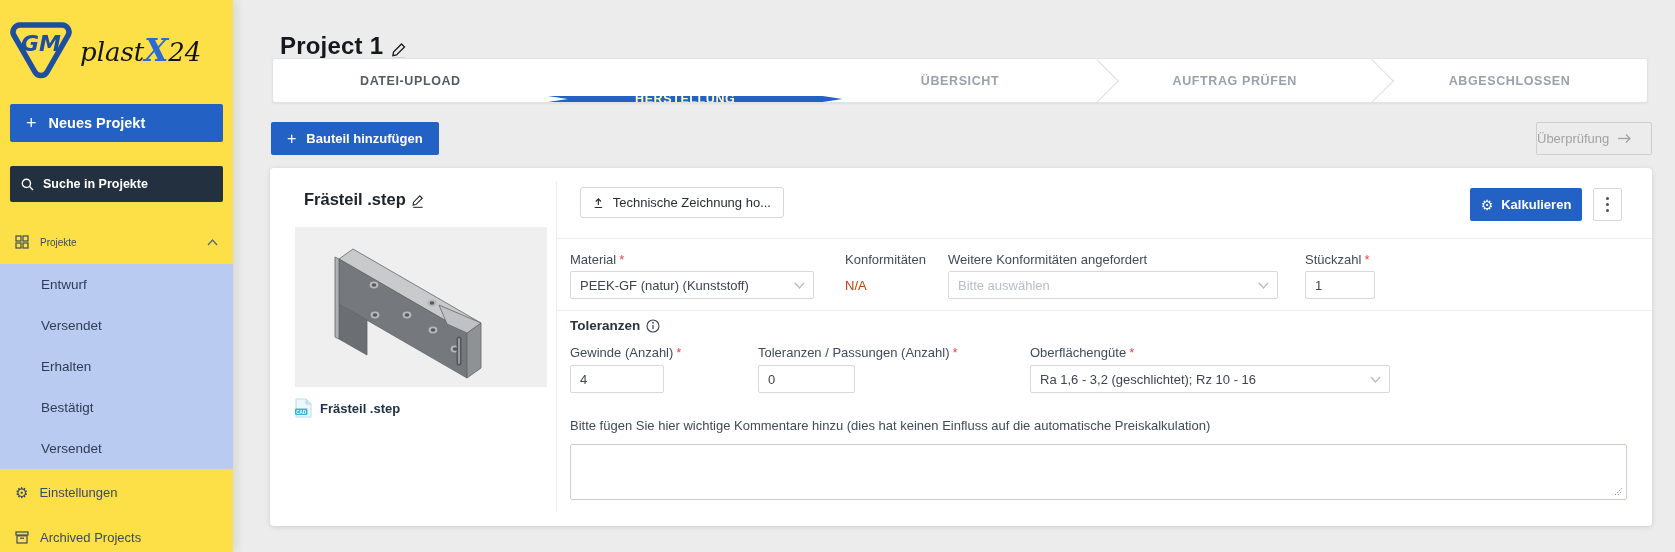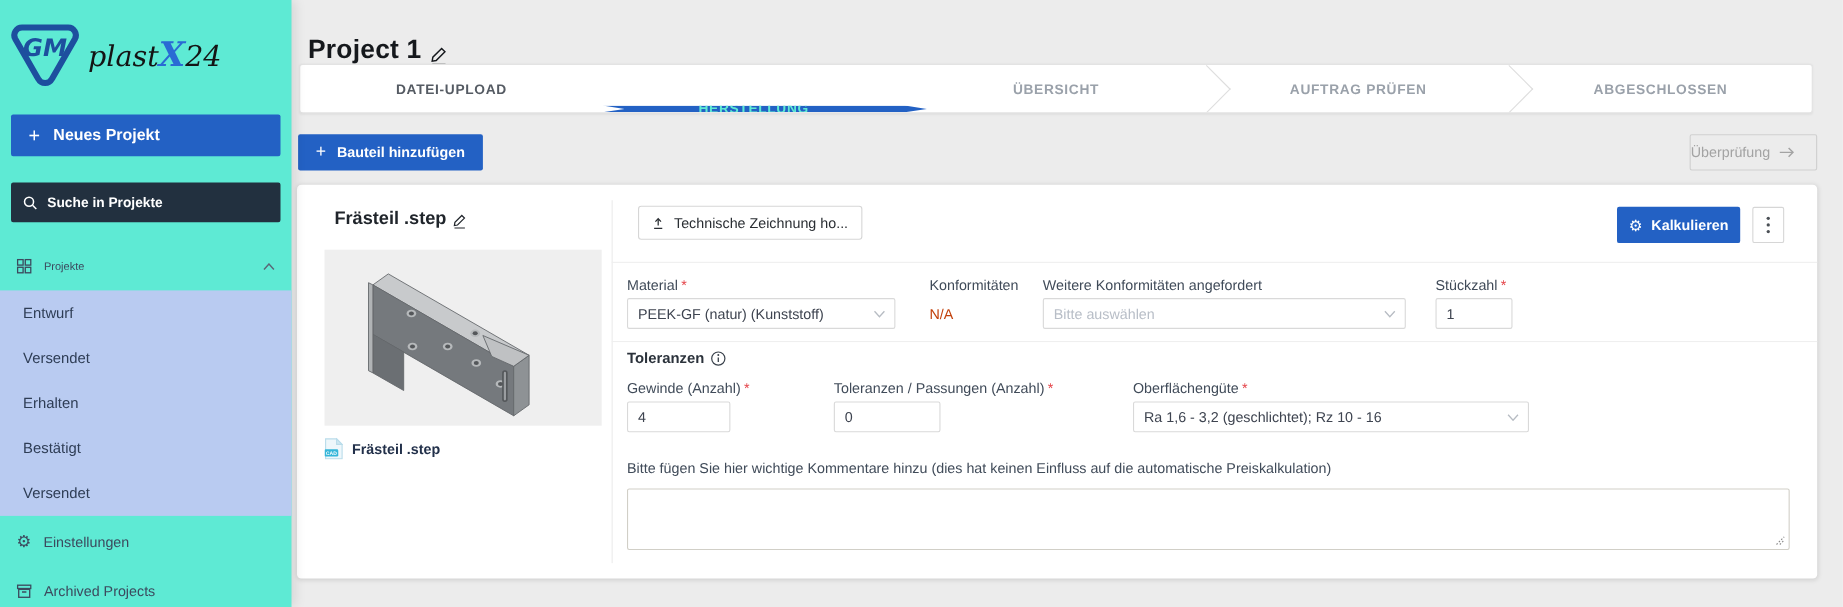--- a/index.html
+++ b/index.html
@@ -1,54 +1,54 @@
 <!DOCTYPE html>
 <html lang="de"><head>
 <meta charset="utf-8">
 <style>
   * { margin:0; padding:0; box-sizing:border-box; }
   html,body { background:#e9e9e9; }
   .app{ position:relative; width:1675px; height:552px; background:#ececec;
         font-family:"Liberation Sans", sans-serif; overflow:hidden; }
 
   
-  .sidebar{ position:absolute; left:0; top:0; width:265px; height:100%;
-            background:#5eead4; box-shadow:3px 0 10px rgba(0,0,0,.10); z-index:5; }
+  .sidebar{ position:absolute; left:0; top:0; width:233px; height:100%;
+            background:#fde047; box-shadow:3px 0 10px rgba(0,0,0,.10); z-index:5; }
   .logo-row{ display:flex; align-items:center; gap:6px; padding:12px 8px 8px 8px; height:96px; }
   .wordmark{ font-family:"DejaVu Serif", serif; font-style:italic; font-size:26px; color:#141414; white-space:nowrap; }
   .wordmark .wx{ color:#2a6bd4; font-weight:bold; font-size:31px; }
   .btn-new{ margin:8px 10px 0 10px; height:38px; background:#2361c4; color:#fff;
             display:flex; align-items:center; gap:12px; padding:0 16px; border-radius:2px;
             font-size:14.5px; font-weight:bold; cursor:pointer; }
   .btn-new .plus{ font-size:18px; font-weight:normal; line-height:1; }
   .search-bar{ margin:24px 10px 0 10px; height:36px; background:#22303f; color:#fff;
                display:flex; align-items:center; gap:9px; padding:0 11px; border-radius:2px;
                font-size:12.5px; font-weight:bold; cursor:pointer; }
   .nav{ margin-top:18px; }
   .nav-head{ height:44px; display:flex; align-items:center; gap:11px; padding:0 15px;
              color:#3c4a5e; font-size:10px; cursor:pointer; }
   .nav-head .chev{ margin-left:auto; }
   .submenu{ background:#b9cbf1; }
-  .submenu-item{ height:41px; display:flex; align-items:center; padding-left:21px;
+  .submenu-item{ height:41px; display:flex; align-items:center; padding-left:41px;
                  color:#2e3d55; font-size:13.5px; cursor:pointer; }
   .nav-foot-item{ height:43px; display:flex; align-items:center; gap:11px; padding:0 15px;
                   color:#3c4a5e; font-size:13px; cursor:pointer; margin-top:2px; }
 
   
   .main{ position:absolute; left:233px; top:0; right:0; bottom:0; }
   .page-title-row{ position:absolute; left:47px; top:32px; display:flex; align-items:flex-end; gap:6px; }
   .page-title{ font-size:24px; font-weight:bold; color:#15181c; letter-spacing:.2px; }
 
   .stepper{ position:absolute; left:39px; right:27px; top:58px; height:45px; background:#fff;
             border:1px solid #e3e3e3; border-radius:3px; display:flex; overflow:hidden;
             box-shadow:0 1px 2px rgba(0,0,0,.05); }
   .step{ flex:1; display:flex; align-items:center; justify-content:center; position:relative;
          font-size:12.5px; font-weight:bold; letter-spacing:.6px; color:#9aa1aa; cursor:pointer; }
   .step.done{ color:#555b63; }
-  .step.active{ background:#2361c4; color:#5eead4; z-index:2; margin-right:-20px; padding-right:20px;
+  .step.active{ background:#2361c4; color:#fef9c3; z-index:2; margin-right:-20px; padding-right:20px;
     clip-path:polygon(0 0, calc(100% - 20px) 0, 100% 50%, calc(100% - 20px) 100%, 0 100%, 20px 50%);margin-top:37px; }
   .step.sep::after{ content:''; position:absolute; right:0; top:50%; width:30px; height:30px;
     border-top:1px solid #dedede; border-right:1px solid #dedede;
     transform:translate(50%,-50%) rotate(45deg); }
 
   .btn-add{ position:absolute; left:38px; top:122px; height:33px; background:#2361c4; color:#fff;
             display:flex; align-items:center; gap:10px; padding:0 16px; border-radius:2px;
             font-size:13px; font-weight:bold; cursor:pointer; }
   .btn-review{ position:absolute; right:23px; top:122px; height:33px; width:116px;
                background:#ececec; border:1px solid #cfcfcf; border-radius:2px;

